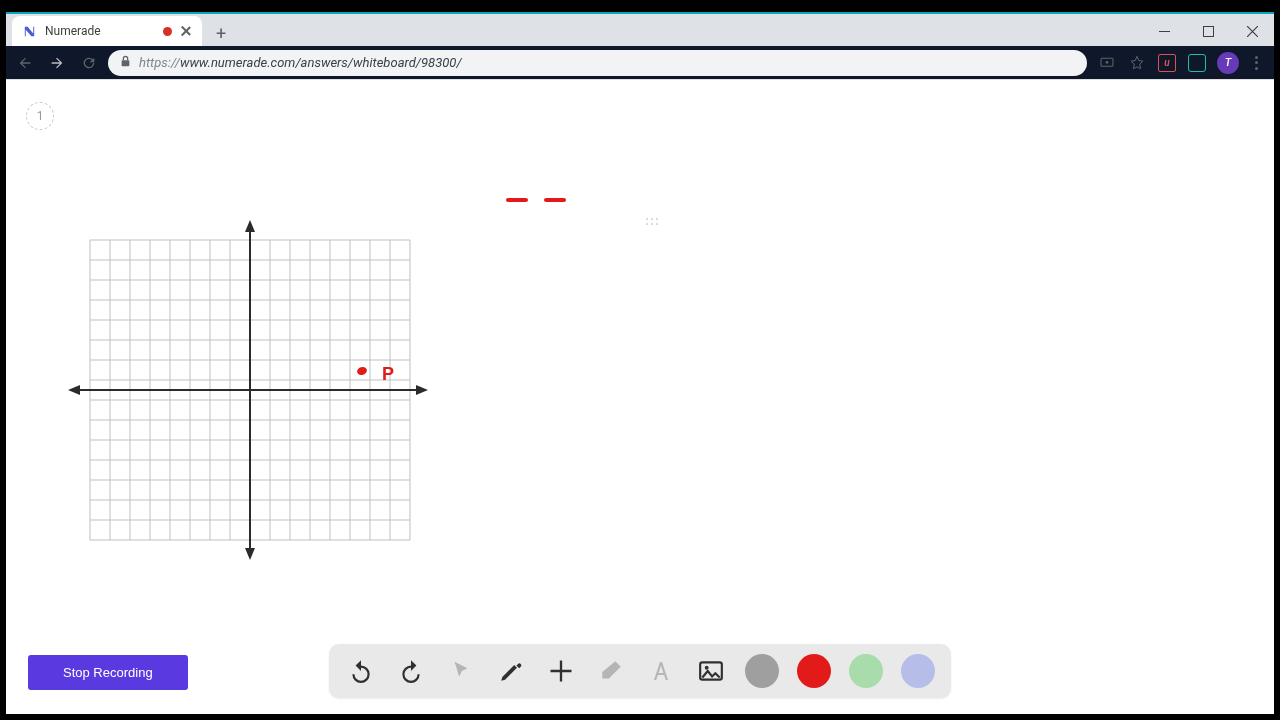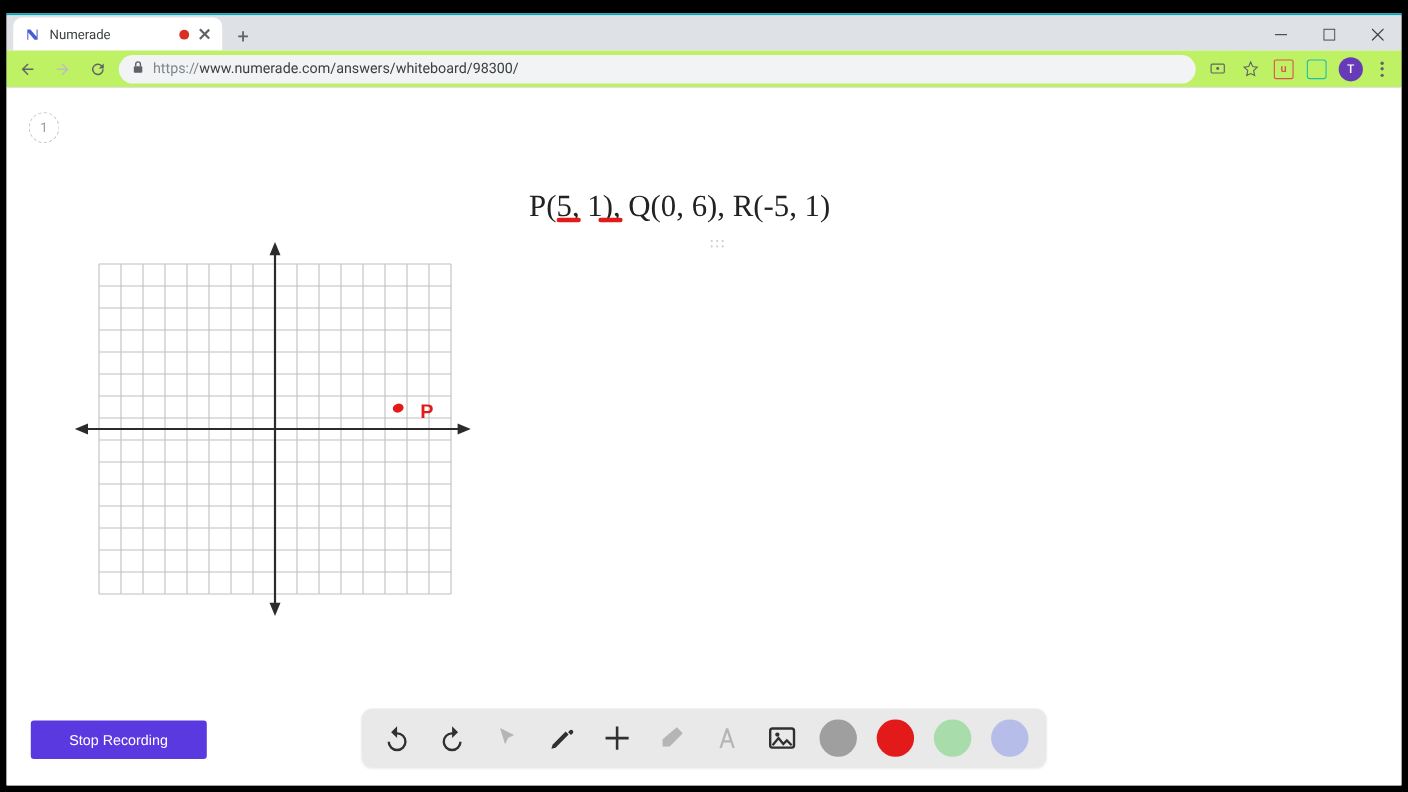--- a/index.html
+++ b/index.html
@@ -51,22 +51,23 @@
   content: ""; position: absolute; left: 5px; top: 0; width: 1.5px; height: 12px; background: #5f6368;
 }
 .tab-close::before { transform: rotate(45deg); }
 .tab-close::after { transform: rotate(-45deg); }
 .new-tab { width: 26px; height: 26px; display: flex; align-items: center; justify-content: center; margin-left: 6px; color: #5f6368; font-size: 18px; cursor: pointer; }
 .window-controls {
   margin-left: auto; display: flex; align-items: center;
 }
 .win-btn { width: 44px; height: 30px; display: flex; align-items: center; justify-content: center; color: #3c4043; cursor: pointer; }
 .address-row {
-  height: 34px; background: #bef264; display: flex; align-items: center; padding: 0 6px; gap: 6px;
+  height: 34px; background: #0f172a; display: flex; align-items: center; padding: 0 6px; gap: 6px;
   border-bottom: 1px solid #e0e0e0;
+  font-style: italic;
 }
 .nav-btn { width: 26px; height: 26px; display: flex; align-items: center; justify-content: center; color: #5f6368; cursor: pointer; border-radius: 50%; }
 .nav-btn.disabled { color: #bdbdbd; }
 .omni {
   flex: 1; height: 26px; background: #f1f3f4; border-radius: 14px; display: flex; align-items: center; padding: 0 12px; gap: 8px;
 }
 .lock { color: #5f6368; font-size: 11px; }
 .url { font-size: 13px; color: #3c4043; }
 .url .gray { color: #80868b; }
 .right-icons { display: flex; align-items: center; gap: 10px; padding: 0 4px; }
@@ -197,21 +198,20 @@
           <span></span>
         </div>
     </div>
   </div>
 
   <div class="content">
     <div class="step-badge">
         <span>1</span>
       </div>
 
-    <div class="problem-text">P(5, 1), Q(0, 6), R(-5, 1)</div>
     <div class="underline-group">
       <div class="underline" style="left:0px; width:22px;"></div>
       <div class="underline" style="left:38px; width:22px;"></div>
     </div>
     <div class="drag-dots">
         <span></span>
         <span></span>
         <span></span>
         <span></span>
         <span></span>

